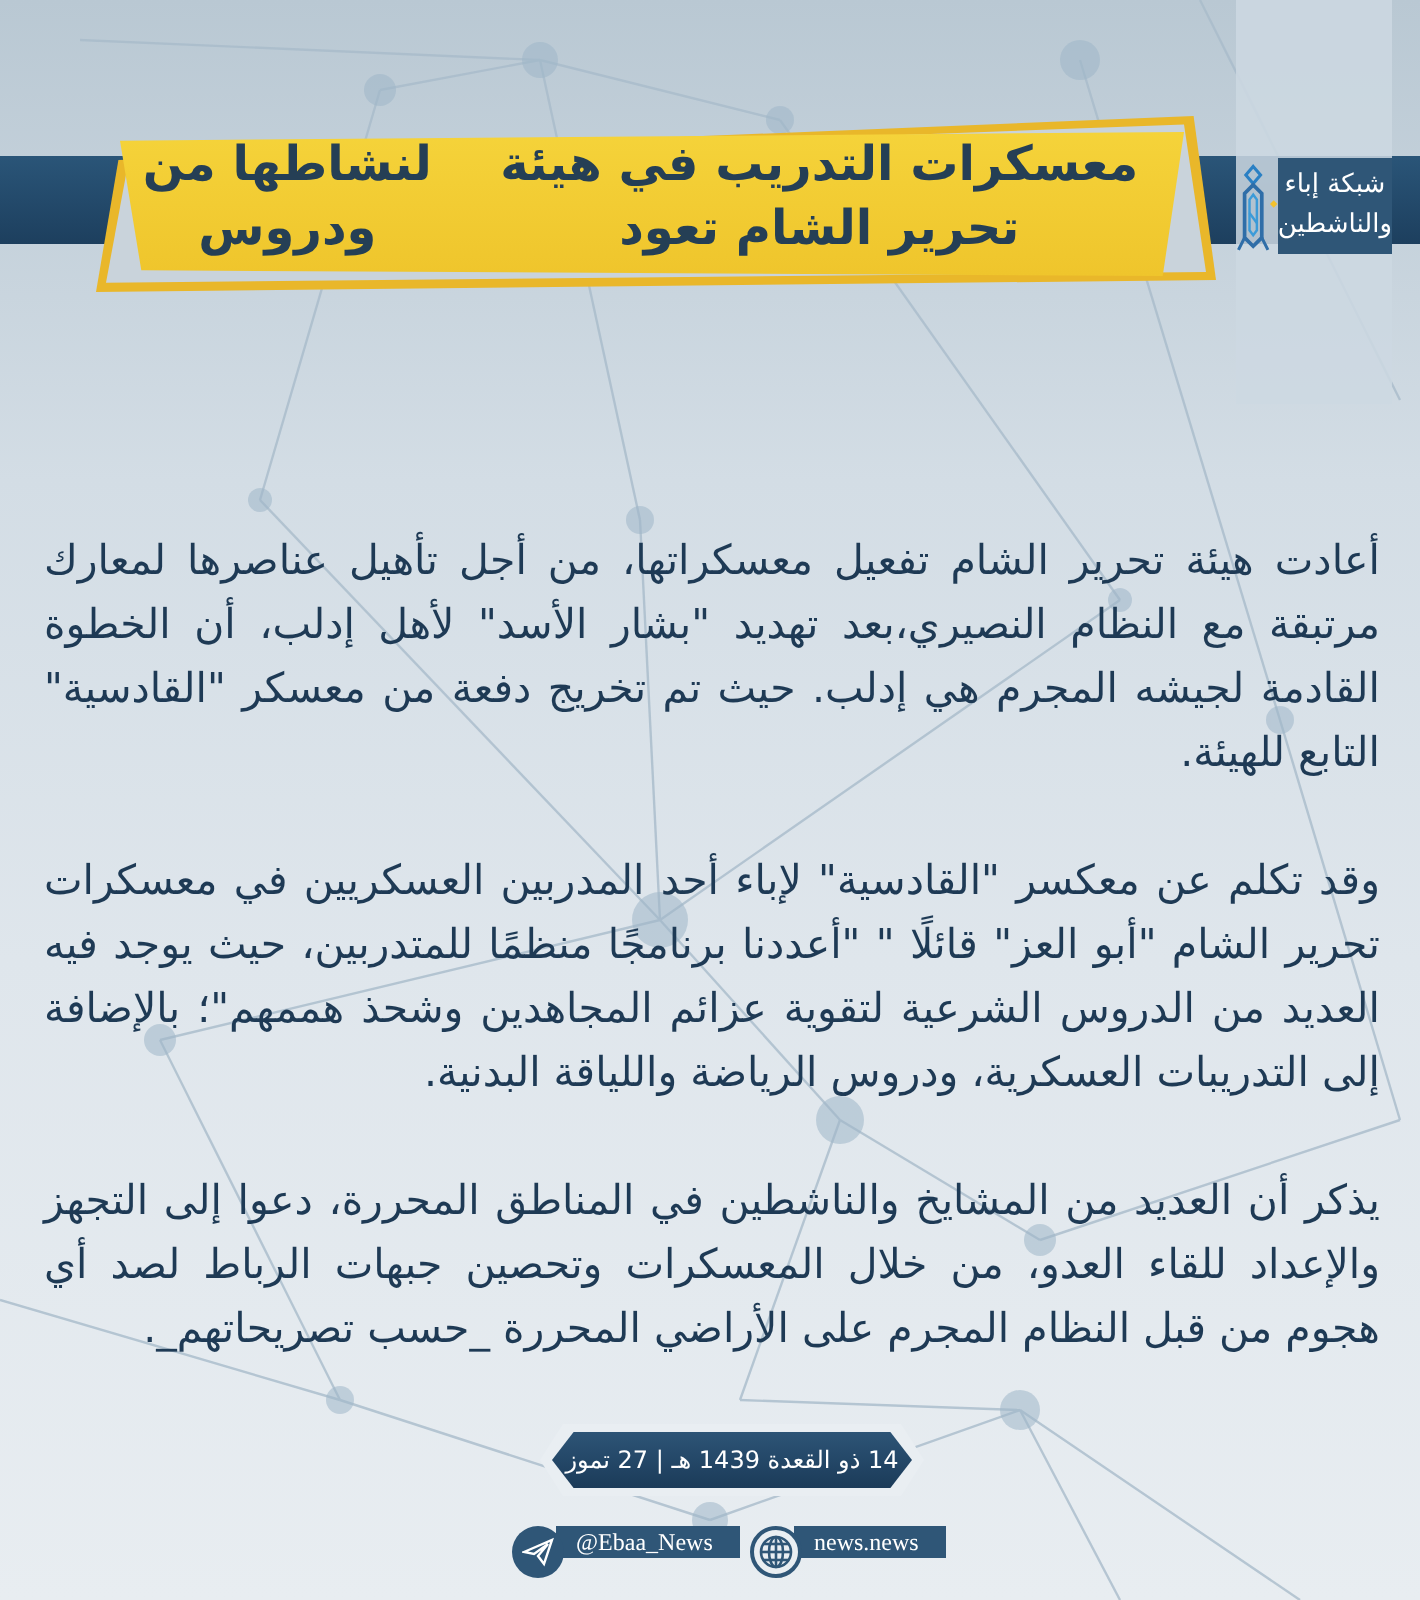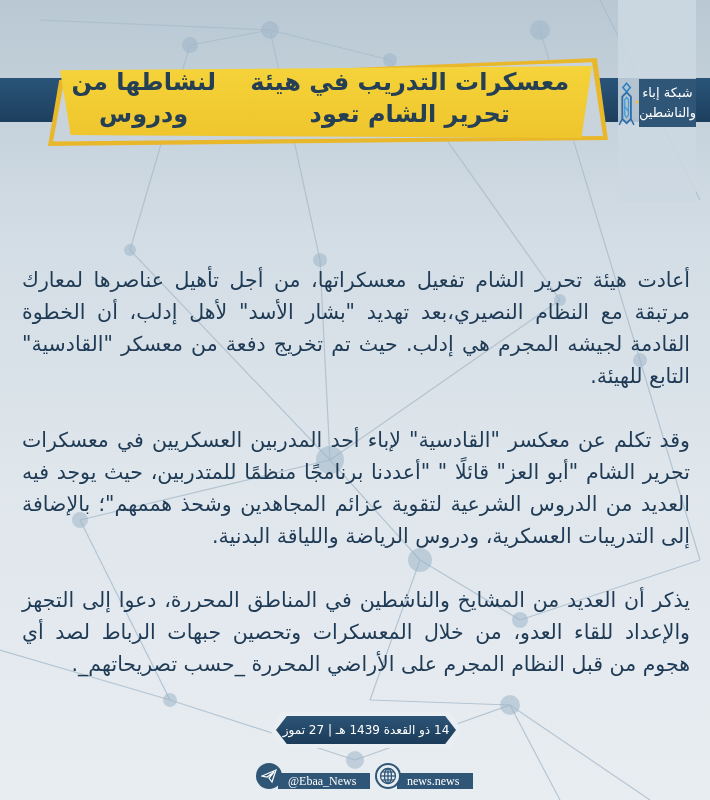--- a/index.html
+++ b/index.html
@@ -66,21 +66,21 @@
     position: absolute; left: 276px; top: 716px; width: 180px; height: 28px; z-index: 2;
     background: linear-gradient(180deg, #2d5476, #1b3b59);
     clip-path: polygon(6% 0, 94% 0, 100% 50%, 94% 100%, 6% 100%, 0 50%);
     color: #fff; font-size: 12px; line-height: 28px; text-align: center; direction: rtl;
   }
   .date-frame {
     position: absolute; left: 270px; top: 712px; width: 192px; height: 36px; z-index: 1;
     clip-path: polygon(6% 0, 94% 0, 100% 50%, 94% 100%, 6% 100%, 0 50%);
     background: #e9eef2;
   }
-  .social { position: absolute; top: 763px; height: 26px; z-index: 2; display: flex; align-items: flex-end; }
+  .social { position: absolute; top: 763px; height: 26px; z-index: 2; display: flex; align-items: flex-start; }
   .social .circle {
     width: 26px; height: 26px; border-radius: 50%; background: #2f5677;
     display: flex; align-items: center; justify-content: center; position: relative; z-index: 2;
   }
   .social .pill {
     height: 16px; background: #2f5677; color: #fff;
     font-family: "Liberation Serif", serif; font-size: 12px; line-height: 16px;
     padding: 0 14px 0 10px; margin-left: -6px; border-left: 2px solid #e9eef2;
   }
   .social.tg { left: 256px; }

